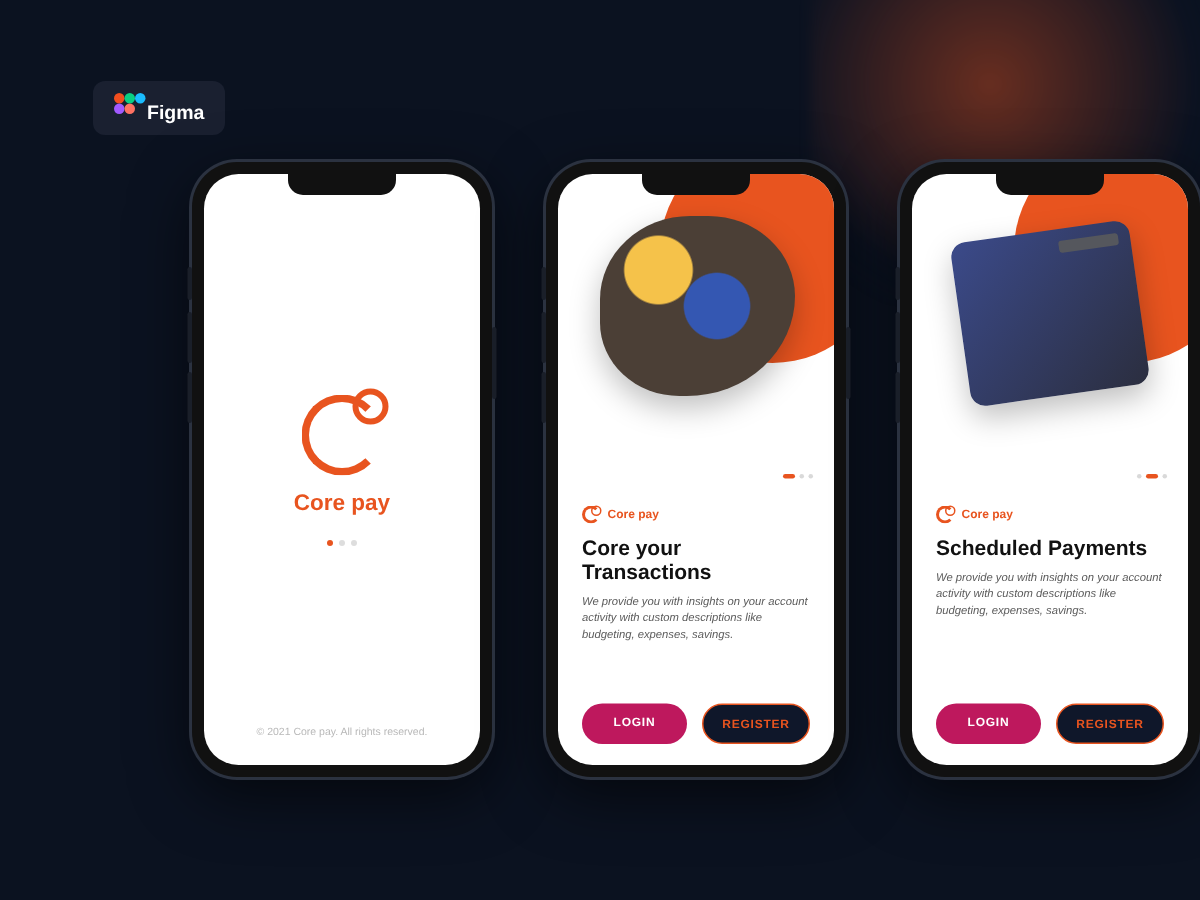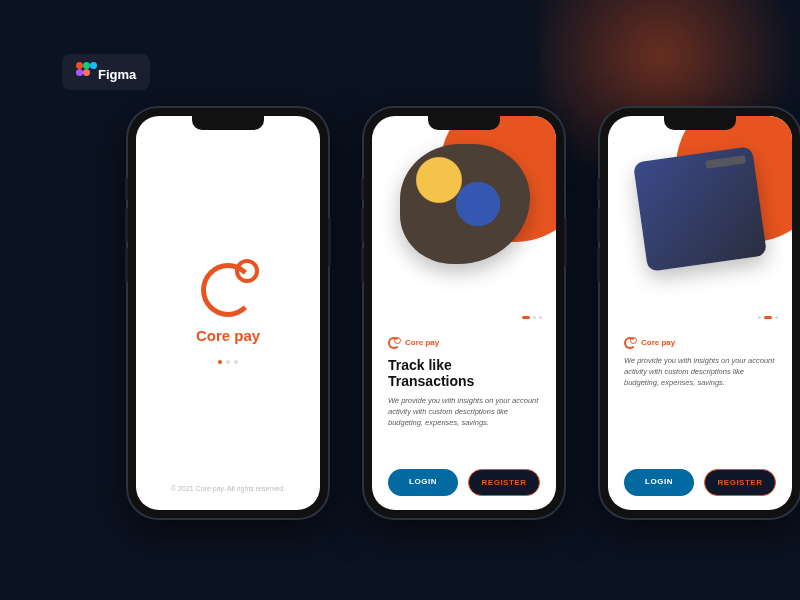--- a/index.html
+++ b/index.html
@@ -88,21 +88,21 @@
 .title { font-size:14px; font-weight:800; color:#111; margin-top:2px; }
 .body  { font-size:7.5px; line-height:1.5; color:#5b5b5b;font-style:italic; }
 .dots-row { position:absolute; top:200px; right:14px; display:flex; gap:3px; }
 .dots-row span { width:3px; height:3px; border-radius:50%; background:#d9d9d9; }
 .dots-row span.active { background:#e8541f; width:8px; border-radius:2px; }
 .cta { display:flex; gap:10px; margin-top:auto; }
 .btn {
   flex:1; text-align:center; font-size:8px; font-weight:700; letter-spacing:.5px;
   padding:8px 0; border-radius:16px; cursor:pointer;
 }
-.btn-primary { background:#0369a1; color:#fff; }
+.btn-primary { background:#be185d; color:#fff; }
 .btn-outline { background:#0f172a; color:#e8541f; border:1.5px solid #e8541f; }
 </style>
 </head>
 <body>
 
 <div class="bg-deco"></div>
 
 <div class="figma-badge">
   <div class="figma-icon">
     <span class="fi-red"></span>
@@ -149,21 +149,21 @@
               <span class="active"></span>
               <span></span>
               <span></span>
             </div>
         </div>
         <div class="content">
           <div class="brand-row">
             <div class="logo-sm"></div>
             <div class="brand-sm">Core pay</div>
           </div>
-          <div class="title">Track like Transactions</div>
+          <div class="title">Core your Transactions</div>
           <div class="body">We provide you with insights on your account activity with custom descriptions like budgeting, expenses, savings.</div>
           <div class="cta">
             <div class="btn btn-primary">LOGIN</div>
             <div class="btn btn-outline">REGISTER</div>
           </div>
         </div>
       </div>
     </div>
   </div>
 
@@ -181,20 +181,21 @@
               <span></span>
               <span class="active"></span>
               <span></span>
             </div>
         </div>
         <div class="content">
           <div class="brand-row">
             <div class="logo-sm"></div>
             <div class="brand-sm">Core pay</div>
           </div>
+          <div class="title">Scheduled Payments</div>
           <div class="body">We provide you with insights on your account activity with custom descriptions like budgeting, expenses, savings.</div>
           <div class="cta">
             <div class="btn btn-primary">LOGIN</div>
             <div class="btn btn-outline">REGISTER</div>
           </div>
         </div>
       </div>
     </div>
   </div>
 

